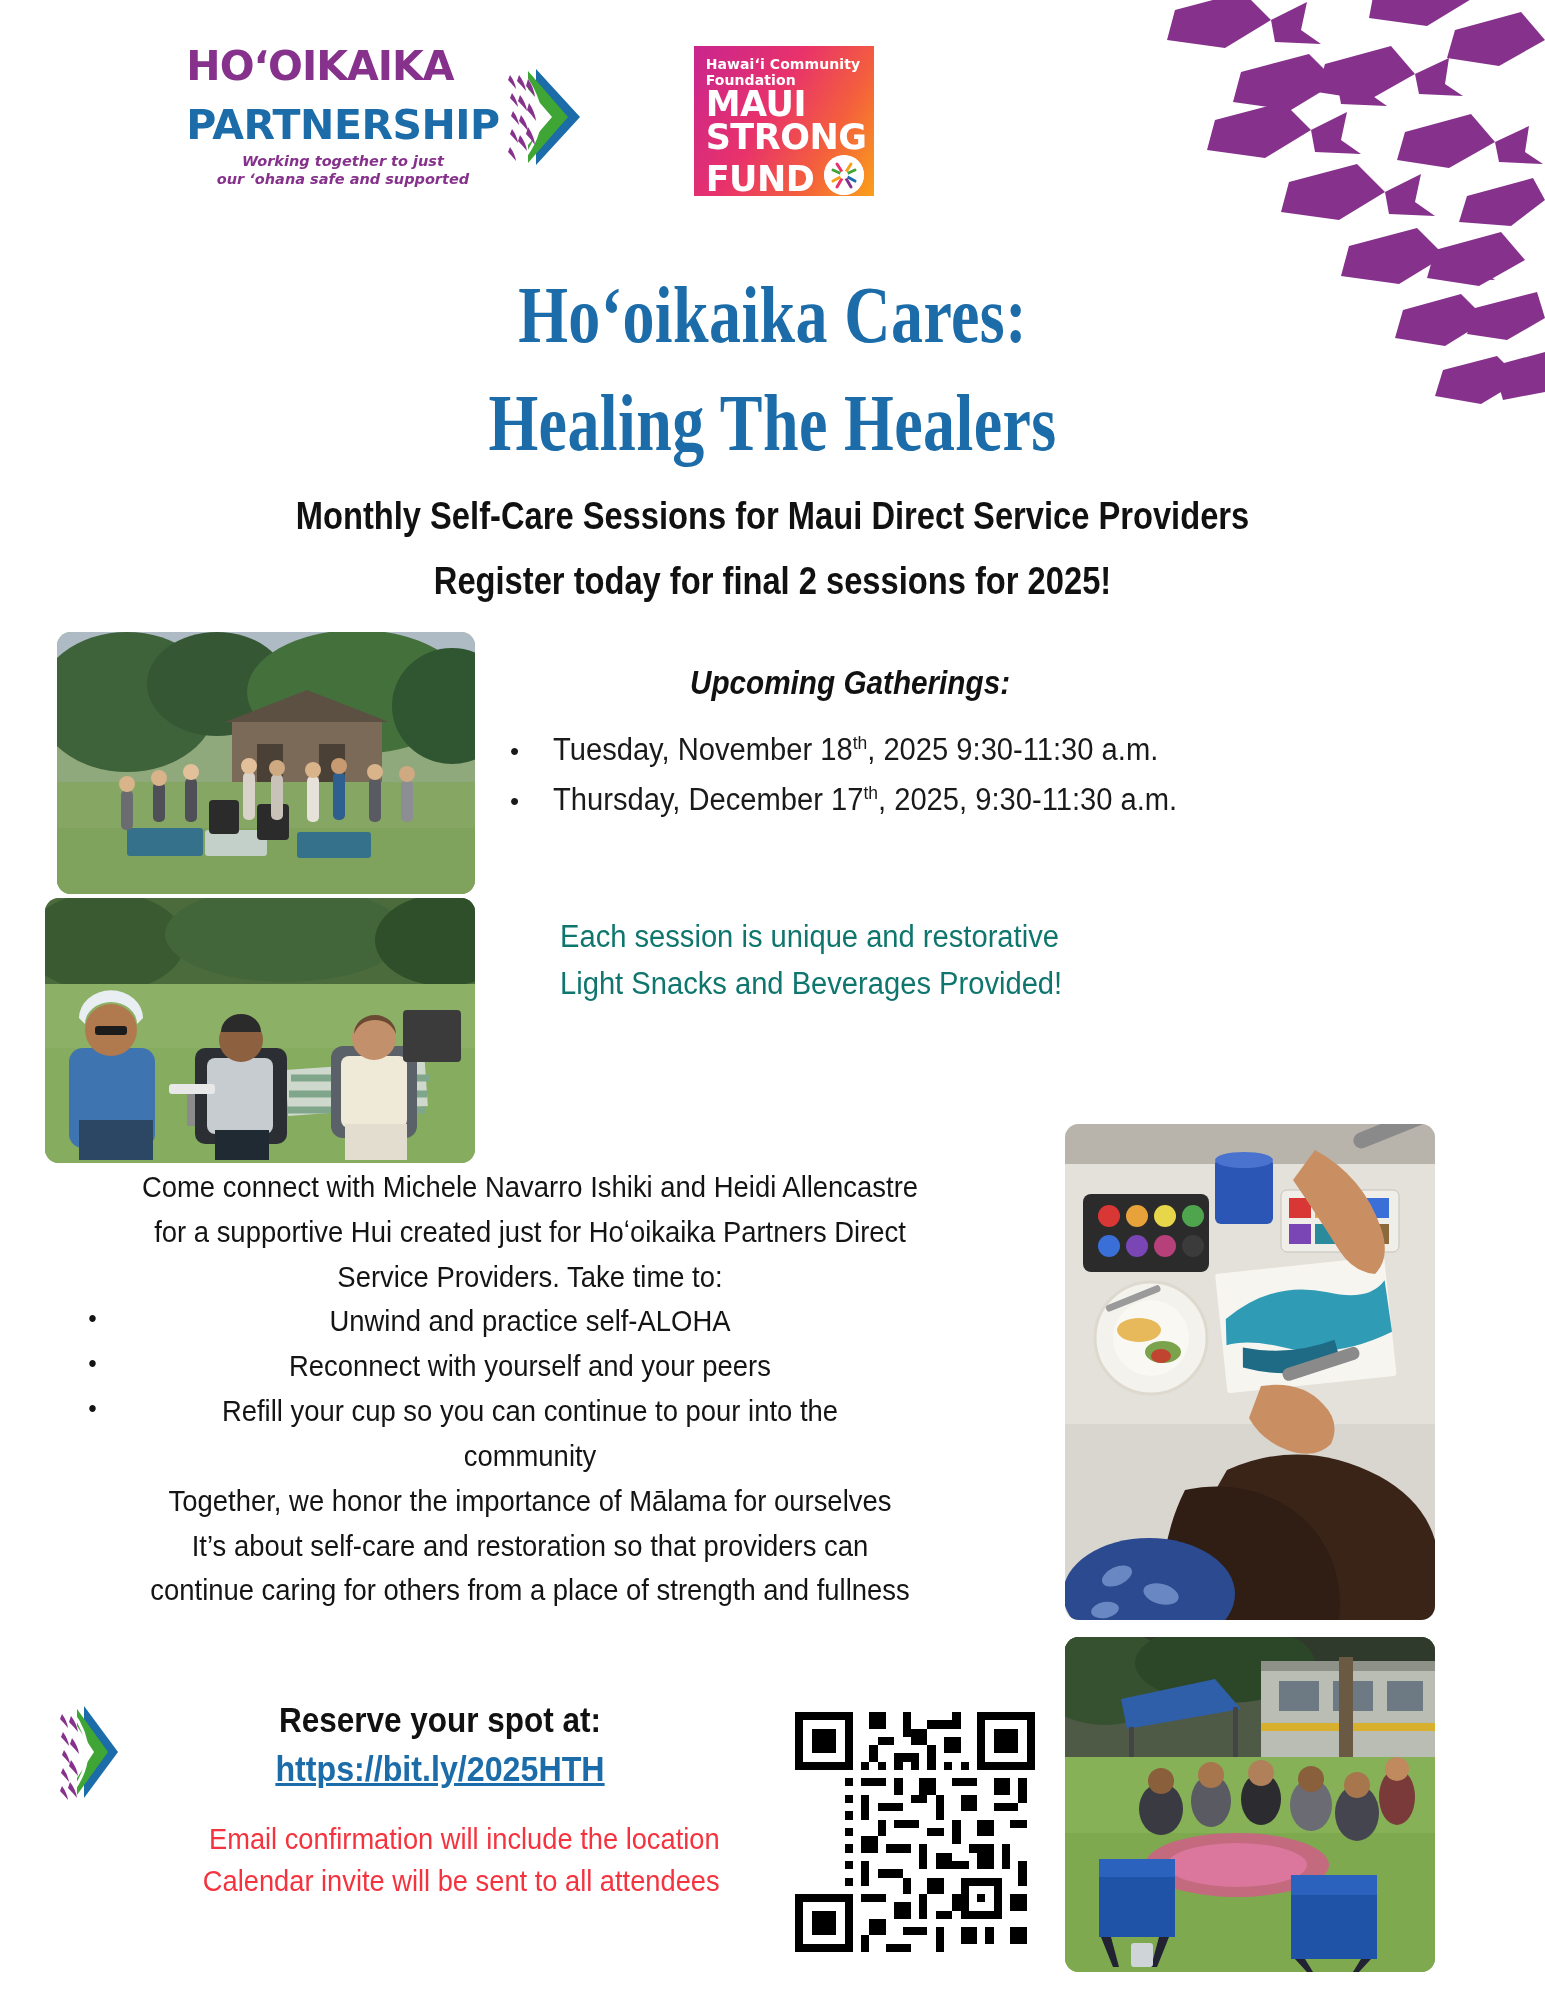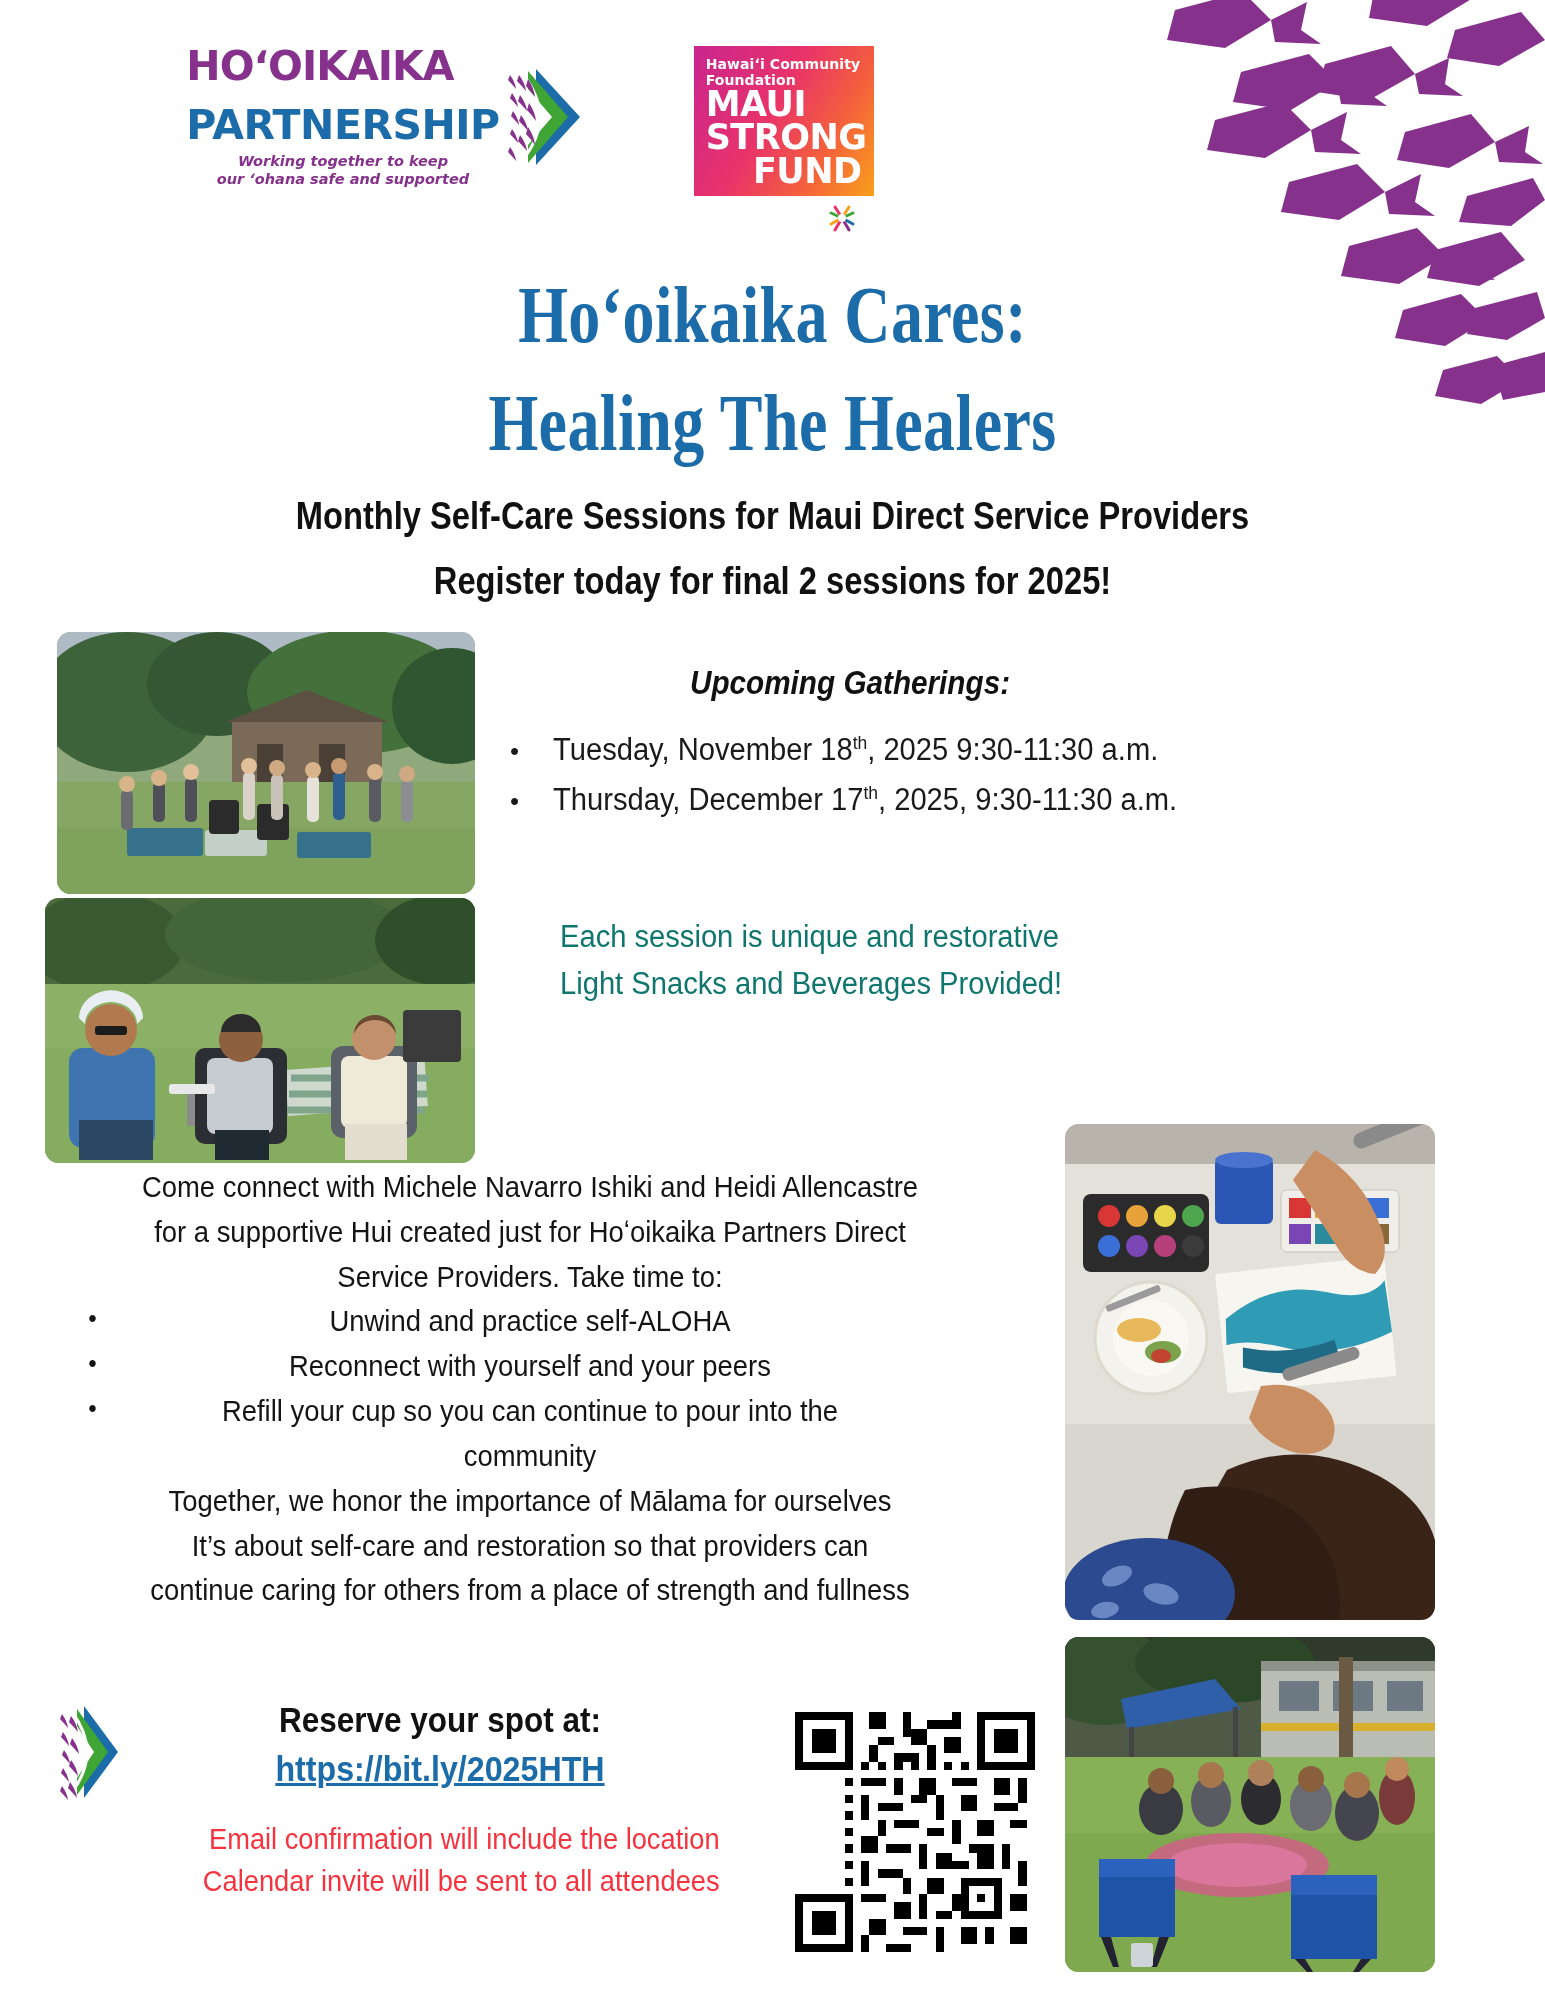--- a/index.html
+++ b/index.html
@@ -52,21 +52,21 @@
   .msf-top{
     font-family:"DejaVu Sans", sans-serif;
     font-size:14px; font-weight:bold; letter-spacing:0.1px;
     margin-bottom:0;
   }
   .msf-big{
     font-family:"DejaVu Sans", sans-serif;
     font-weight:bold; font-size:35px; line-height:0.95;
     letter-spacing:-0.5px;
   }
-  .msf-fund-row{ display:flex; align-items:flex-end; gap:10px;flex-direction:column; }
+  .msf-fund-row{ display:flex; align-items:flex-end; gap:10px; }
   .msf-badge{
     width:40px; height:40px; border-radius:50%;
     background:#fff; flex:0 0 auto; margin-bottom:2px;
     position:relative; overflow:hidden;
   }
 
   
   .title{
     position:absolute; left:0; width:1545px; text-align:center;
     font-family:"Liberation Serif", serif;
@@ -209,21 +209,21 @@
   </svg>
 </div>
 
 <div class="logo-row">
 
   <div class="hp-logo">
     <div class="hp-text">
       <div class="hp-l1">HOʻOIKAIKA</div>
       <div class="hp-l2">PARTNERSHIP</div>
       <div class="hp-tag">
-        <div>Working together to keep</div>
+        <div>Working together to just</div>
         <div>our ʻohana safe and supported</div>
       </div>
     </div>
     <div class="hp-mark">
       <svg viewBox="0 0 78 104" width="78" height="104" aria-hidden="true">
         <path d="M30 4 L74 52 L30 100 L30 82 L58 52 L30 22 Z" fill="#1B6CA8"></path>
         <path d="M22 6 L62 52 L22 98 L22 80 L46 52 L22 24 Z" fill="#3FA535"></path>
         <path d="M16 8 C30 26 34 40 34 52 C34 64 30 78 16 96" fill="none" stroke="#ffffff" stroke-width="3"></path>
         <g fill="#86328C">
           <path d="M4 10 q5 7 6 14 q-4 -5 -8 -9 Z"></path>

